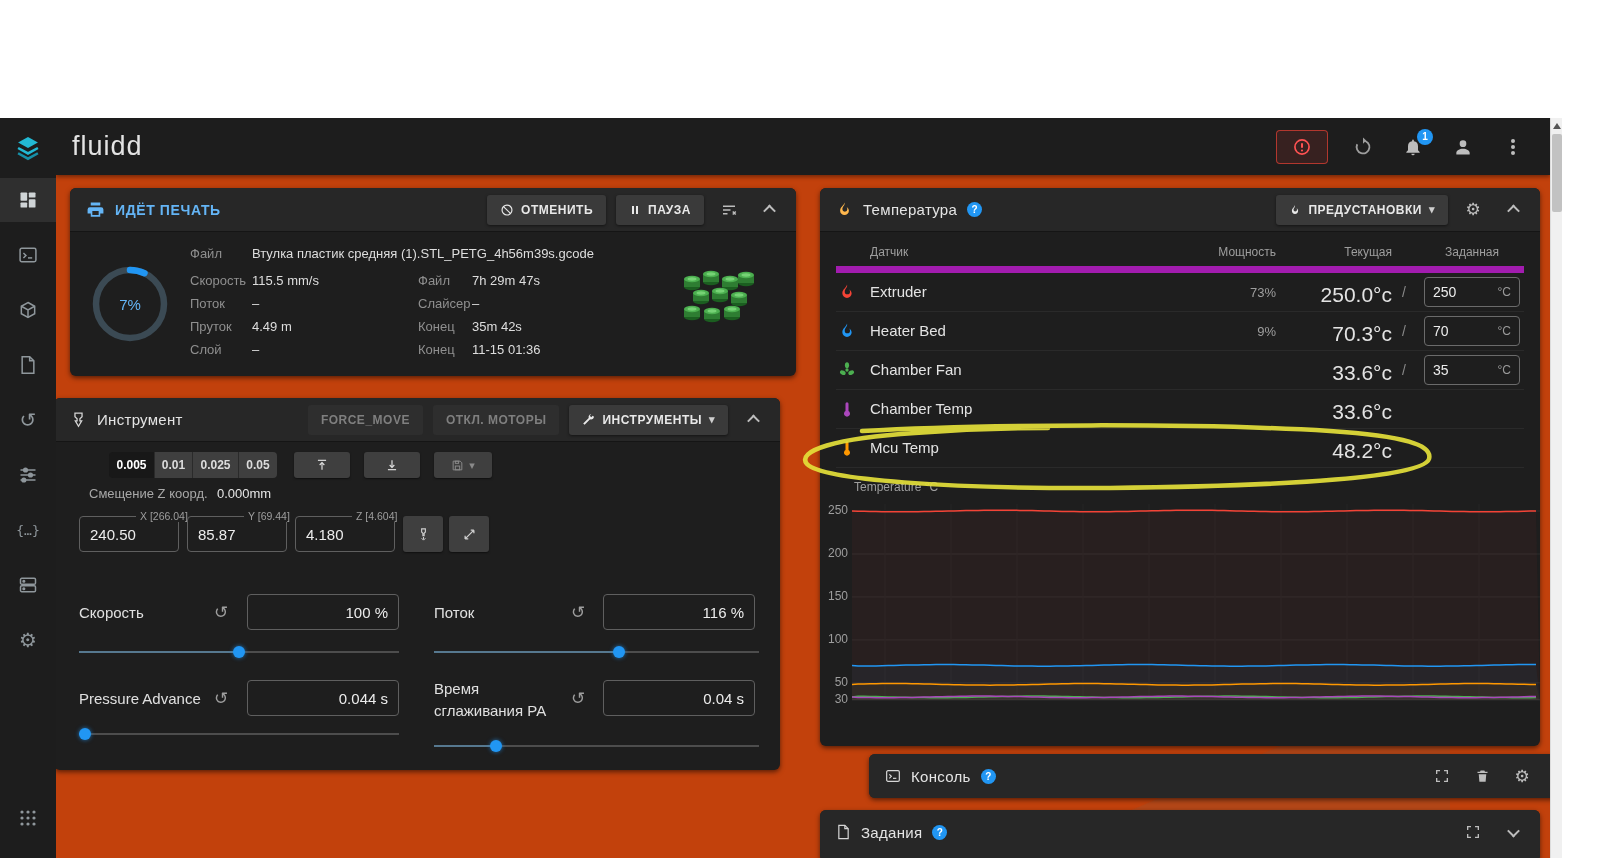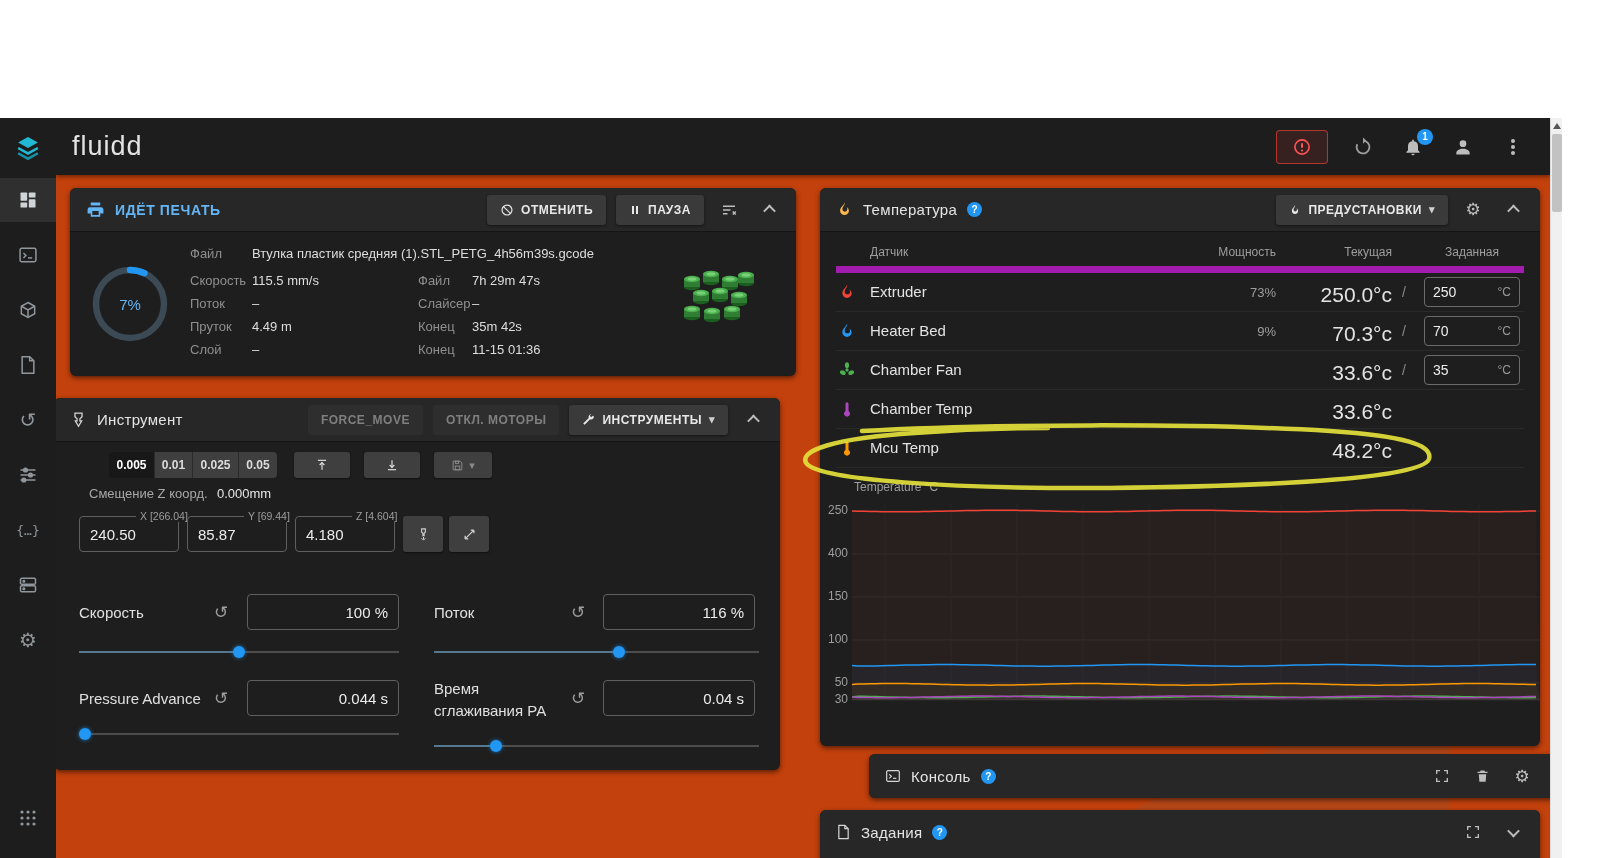--- a/index.html
+++ b/index.html
@@ -565,21 +565,21 @@
             </span>
           <span class="t-name">Mcu Temp</span>
           <span class="t-cur">48.2°c</span>
         </div>
       </div>
 
       <span class="chart-title">Temperature °C</span>
       <div class="chart-area">
         <div id="chart-ylabels">
             <span style="top: 5px;">250</span>
-            <span style="top: 47.9545px;">400</span>
+            <span style="top: 47.9545px;">200</span>
             <span style="top: 90.9091px;">150</span>
             <span style="top: 133.864px;">100</span>
             <span style="top: 176.818px;">50</span>
             <span style="top: 194px;">30</span>
           </div>
         <svg id="chart-svg" style="position:absolute;left:30px;top:0" width="688" height="210" viewBox="0 0 688 210">
             <line x1="0" x2="688" y1="13.0" y2="13.0" stroke="#2c2c2c"></line>
             <line x1="0" x2="688" y1="56.0" y2="56.0" stroke="#2c2c2c"></line>
             <line x1="0" x2="688" y1="98.9" y2="98.9" stroke="#2c2c2c"></line>
             <line x1="0" x2="688" y1="141.9" y2="141.9" stroke="#2c2c2c"></line>

